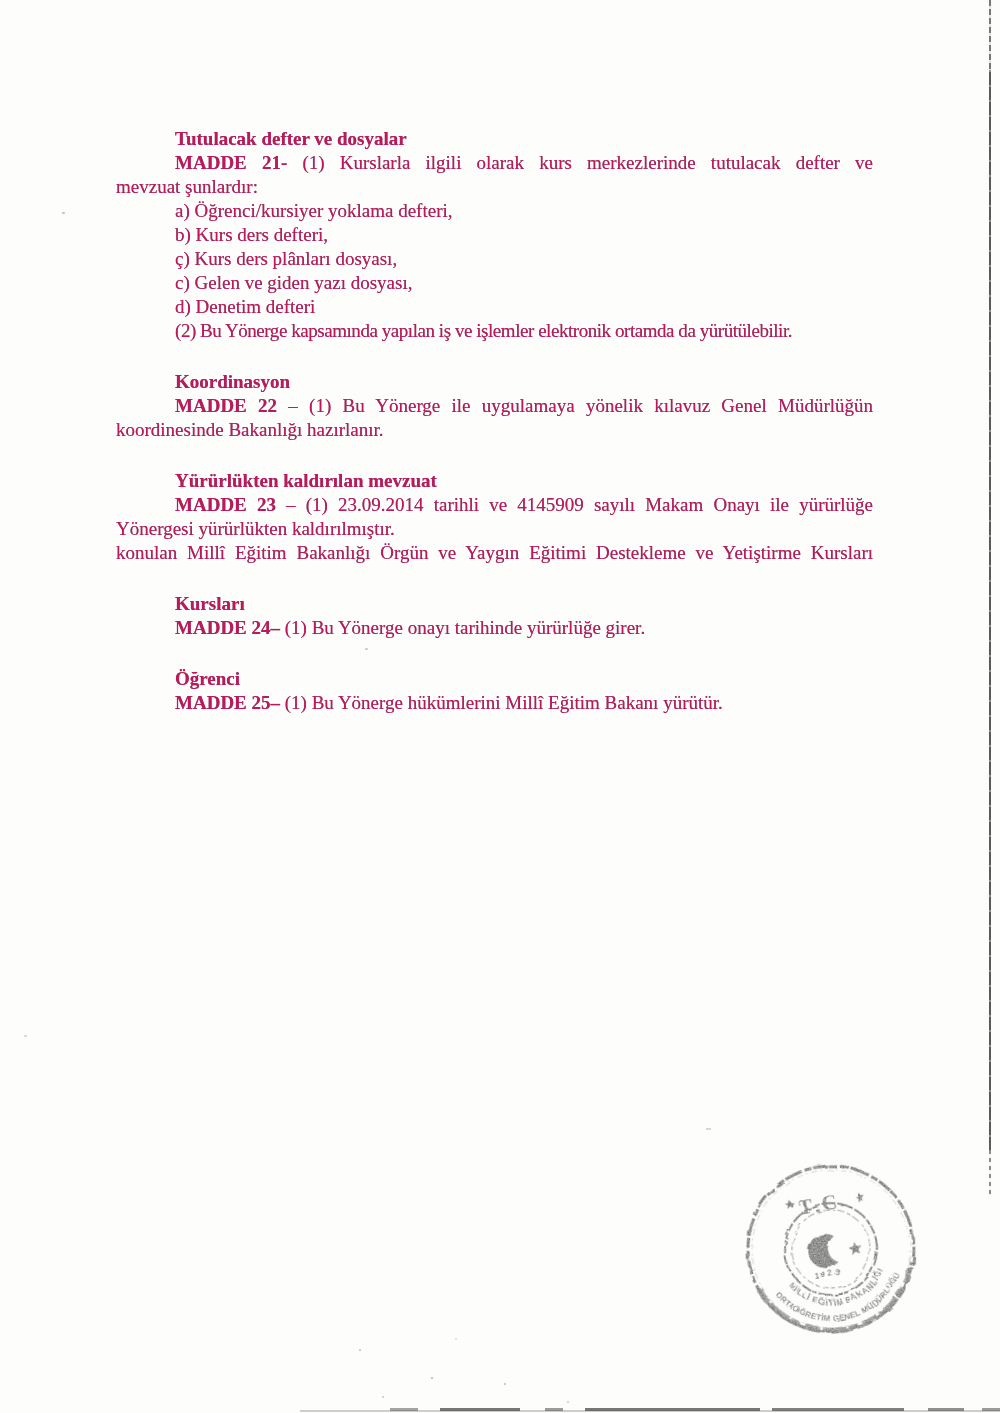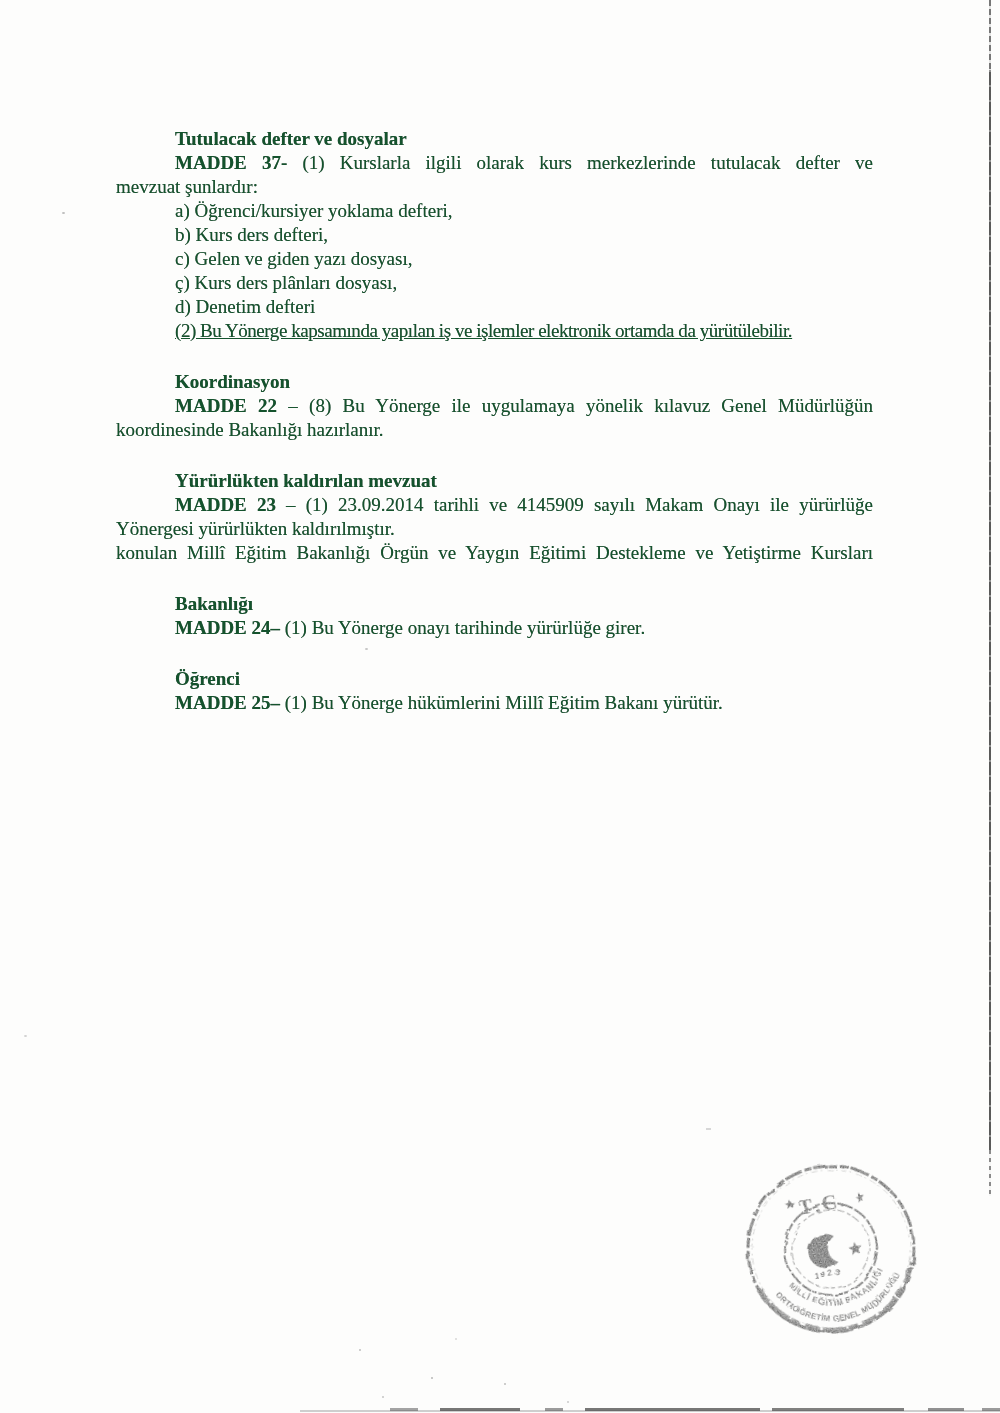--- a/index.html
+++ b/index.html
@@ -1,31 +1,31 @@
 <!DOCTYPE html>
 <html><head>
 <meta charset="utf-8">
 <style>
   html,body { margin:0; padding:0; background:#ffffff; }
   .page {
     position:relative; width:1000px; height:1413px;
     background:#fdfdfc; overflow:hidden;
-    font-family:"Liberation Serif", serif; color:#14532d;
+    font-family:"Liberation Serif", serif; color:#be185d;
   }
   .text-block {
     position:absolute; left:116px; top:127px; width:757px;
     font-size:19px; line-height:24px;
     text-shadow:0 0 0.5px rgba(25,25,25,0.55);
   }
   .ln { min-height:24px; }
   .h  { font-weight:bold; padding-left:59px; }
   .lbl{ font-weight:bold; }
   .ind{ padding-left:59px; }
   .jl { text-align:justify; text-align-last:justify; }
-  .fit{ white-space:nowrap; letter-spacing:-0.45px;text-decoration:underline; }
+  .fit{ white-space:nowrap; letter-spacing:-0.45px; }
   .sec{ margin-top:27px; }
 
   
   .edge-line { position:absolute; width:2px; }
   .edge-a { left:989px; top:0; height:70px;
     background:repeating-linear-gradient(180deg, rgba(85,85,85,.8) 0 6px, rgba(85,85,85,.15) 6px 9px); }
   .edge-b { left:989px; top:70px; height:1080px; background:#4a4a4a; opacity:.85;
     background-image:repeating-linear-gradient(180deg, rgba(255,255,255,.3) 0 2px, rgba(60,60,60,.9) 2px 15px); }
   .edge-c { left:989px; top:1150px; height:46px;
     background:repeating-linear-gradient(180deg, rgba(110,110,110,.8) 0 4px, rgba(110,110,110,.05) 4px 8px); }
@@ -42,45 +42,45 @@
 </style>
 </head>
 <body>
 
 <div class="page">
 
   <div class="text-block">
 
     <div>
       <div class="ln h">Tutulacak defter ve dosyalar</div>
-      <div class="ln jl ind"><span class="lbl">MADDE 37-</span> <span>(1) Kurslarla ilgili olarak kurs merkezlerinde tutulacak defter ve</span></div>
+      <div class="ln jl ind"><span class="lbl">MADDE 21-</span> <span>(1) Kurslarla ilgili olarak kurs merkezlerinde tutulacak defter ve</span></div>
       <div class="ln">mevzuat şunlardır:</div>
       <div class="ln ind">a) Öğrenci/kursiyer yoklama defteri,</div>
       <div class="ln ind">b) Kurs ders defteri,</div>
+      <div class="ln ind">ç) Kurs ders plânları dosyası,</div>
       <div class="ln ind">c) Gelen ve giden yazı dosyası,</div>
-      <div class="ln ind">ç) Kurs ders plânları dosyası,</div>
       <div class="ln ind">d) Denetim defteri</div>
       <div class="ln ind fit">(2) Bu Yönerge kapsamında yapılan iş ve işlemler elektronik ortamda da yürütülebilir.</div>
     </div>
 
     <div class="sec">
       <div class="ln h">Koordinasyon</div>
-      <div class="ln jl ind"><span class="lbl">MADDE 22</span> <span>– (8) Bu Yönerge ile uygulamaya yönelik kılavuz Genel Müdürlüğün</span></div>
+      <div class="ln jl ind"><span class="lbl">MADDE 22</span> <span>– (1) Bu Yönerge ile uygulamaya yönelik kılavuz Genel Müdürlüğün</span></div>
       <div class="ln">koordinesinde Bakanlığı hazırlanır.</div>
     </div>
 
     <div class="sec">
       <div class="ln h">Yürürlükten kaldırılan mevzuat</div>
       <div class="ln jl ind"><span class="lbl">MADDE 23</span> <span>– (1) 23.09.2014 tarihli ve 4145909 sayılı Makam Onayı ile yürürlüğe</span></div>
       <div class="ln">Yönergesi yürürlükten kaldırılmıştır.</div>
       <div class="ln jl">konulan Millî Eğitim Bakanlığı Örgün ve Yaygın Eğitimi Destekleme ve Yetiştirme Kursları</div>
     </div>
 
     <div class="sec">
-      <div class="ln h">Bakanlığı</div>
+      <div class="ln h">Kursları</div>
       <div class="ln ind"><span class="lbl">MADDE 24–</span> <span>(1) Bu Yönerge onayı tarihinde yürürlüğe girer.</span></div>
     </div>
 
     <div class="sec">
       <div class="ln h">Öğrenci</div>
       <div class="ln ind"><span class="lbl">MADDE 25–</span> <span>(1) Bu Yönerge hükümlerini Millî Eğitim Bakanı yürütür.</span></div>
     </div>
 
   </div>
 

